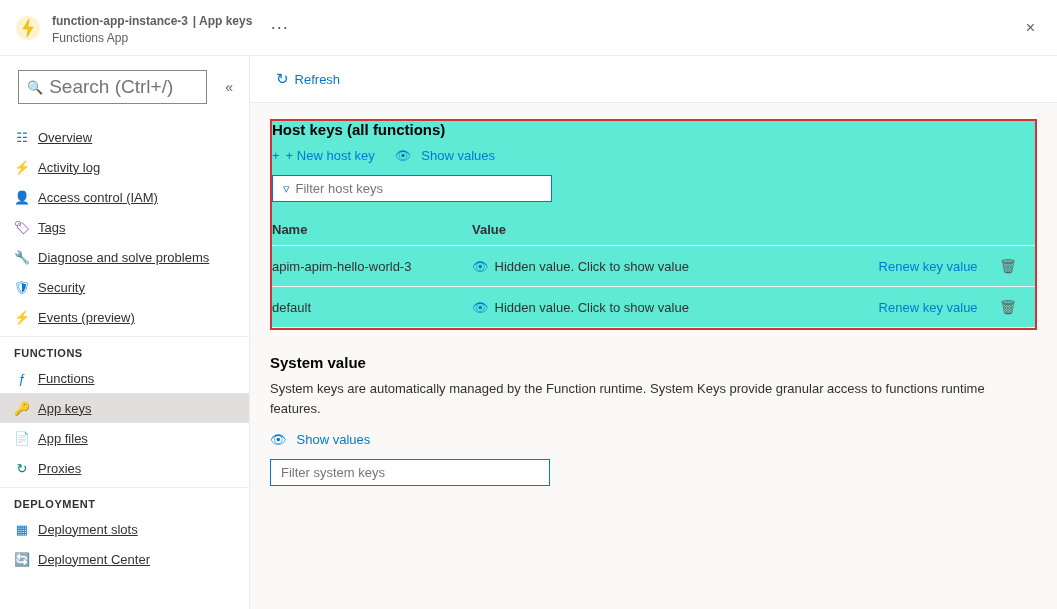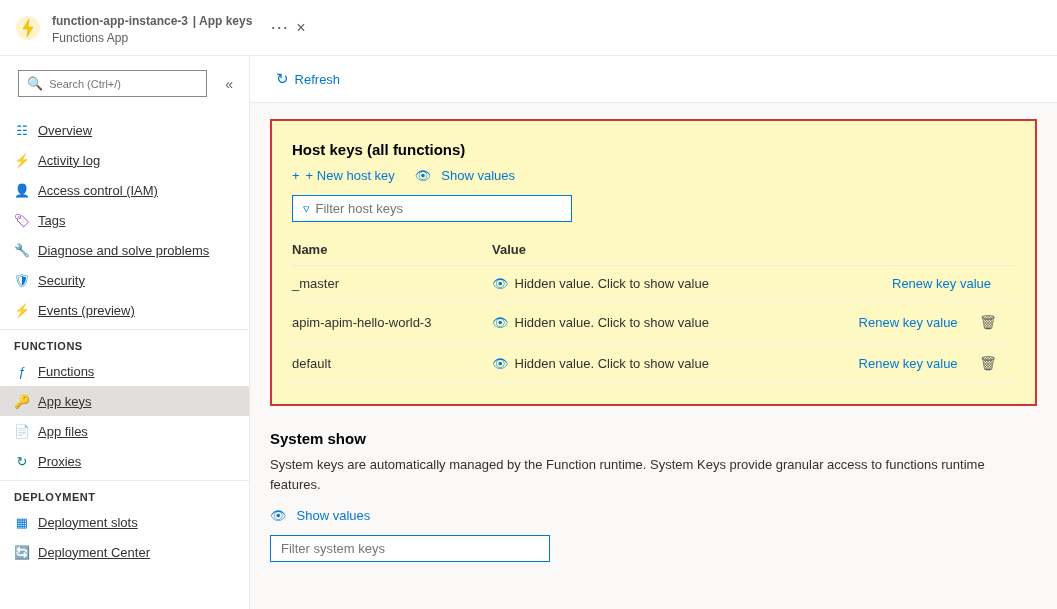--- a/index.html
+++ b/index.html
@@ -1,20 +1,20 @@
 <!DOCTYPE html>
 <html><head>
   <meta charset="utf-8">
   <style>
     * { box-sizing: border-box; margin: 0; padding: 0; font-family: 'Segoe UI', Arial, sans-serif; font-size: 13px; }
     body { background: #f3f2f1; display: flex; flex-direction: column; height: 609px; width: 1057px; overflow: hidden; }
 
     
     .title-bar {
-      display: flex; align-items: center; 
+      display: flex; align-items: center; justify-content: space-between;
       background: #fff; padding: 8px 14px; border-bottom: 1px solid #edebe9; min-height: 56px;
     }
     .title-left { display: flex; align-items: center; gap: 10px; }
     .title-icon { width: 28px; height: 28px; display: flex; align-items: center; justify-content: center; }
     .title-icon svg { width: 24px; height: 24px; }
     .title-text h1 { font-size: 17px; font-weight: 600; color: #000; }
     .title-text span { font-size: 12px; color: #605e5c; }
     .close-btn { background: none; border: none; cursor: pointer; font-size: 16px; color: #605e5c; padding: 4px 8px; }
 
     
@@ -22,21 +22,21 @@
 
     
     .sidebar {
       width: 250px; background: #fff; border-right: 1px solid #edebe9;
       display: flex; flex-direction: column; overflow-y: auto; flex-shrink: 0;
     }
     .search-box {
       margin: 8px 10px; display: flex; align-items: center; gap: 6px;
       border: 1px solid #8a8886; padding: 5px 8px; background: #fff;
     }
-    .search-box input { border: none; outline: none; font-size: 11px; width: 100%; color: #8b5cf6; background: transparent; }
+    .search-box input { border: none; outline: none; font-size: 19px; width: 100%; color: #8b5cf6; background: transparent; }
     .collapse-btn { border: none; background: none; cursor: pointer; font-size: 14px; color: #605e5c; padding: 4px; margin-right: 4px; }
 
     .sidebar-nav { flex: 1; padding: 4px 0; }
     .nav-item {
       display: flex; align-items: center; gap: 8px; padding: 7px 14px;
       cursor: pointer; color: #323130; text-decoration: none;
     }
     .nav-item.active { background: #e1dfdd; }
     .nav-item .nav-icon { width: 16px; height: 16px; display: flex; align-items: center; justify-content: center; flex-shrink: 0; }
     .nav-item span.label { font-size: 13px; text-decoration: underline; }
@@ -60,21 +60,21 @@
     .toolbar-btn {
       display: flex; align-items: center; gap: 6px; background: none; border: none;
       cursor: pointer; color: #0078d4; font-size: 13px; padding: 4px 6px;
     }
 
     
     .content-body { padding: 16px 20px; flex: 1; }
 
     
     .host-keys-box {
-      border: 2px solid #d13438; background: #fef9c3; padding: 20px; margin-bottom: 24px;
+      border: 2px solid #d13438; background: #5eead4; margin-bottom: 24px;
     }
     .section-title { font-size: 15px; font-weight: 600; margin-bottom: 10px; color: #000; }
     .section-desc { font-size: 13px; color: #323130; margin-bottom: 16px; line-height: 1.5; }
 
     .action-row {
       display: flex; align-items: center; gap: 20px; margin-bottom: 12px;
     }
     .action-btn {
       display: flex; align-items: center; gap: 6px; background: none; border: none;
       cursor: pointer; color: #0078d4; font-size: 13px; padding: 0;
@@ -243,32 +243,20 @@
         <table class="keys-table">
           <thead>
             <tr>
               <th class="name-col">Name</th>
               <th class="value-col">Value</th>
               <th></th>
             </tr>
           </thead>
           <tbody>
 
-            <tr>
-              <td class="name-col">_master</td>
-              <td class="value-col">
-                <div class="hidden-value">
-                  <span class="eye-icon">👁</span>
-                  <span>Hidden value. Click to show value</span>
-                </div>
-              </td>
-              <td class="action-col">
-                <a class="renew-link">Renew key value</a>
-              </td>
-            </tr>
 
             <tr>
               <td class="name-col">apim-apim-hello-world-3</td>
               <td class="value-col">
                 <div class="hidden-value">
                   <span class="eye-icon">👁</span>
                   <span>Hidden value. Click to show value</span>
                 </div>
               </td>
               <td class="action-col">
@@ -288,21 +276,21 @@
               <td class="action-col">
                 <a class="renew-link">Renew key value</a>
                 <button class="delete-btn">🗑</button>
               </td>
             </tr>
           </tbody>
         </table>
       </div>
 
       <div class="system-keys-section">
-        <div class="section-title">System show</div>
+        <div class="section-title">System value</div>
         <div class="section-desc">System keys are automatically managed by the Function runtime. System Keys provide granular access to functions runtime features.</div>
 
         <div class="action-row">
           <button class="action-btn">
             <span style="color:#0078d4;">👁</span>
             <span style="margin-left:4px;">Show values</span>
           </button>
         </div>
 
         <div class="filter-box">

